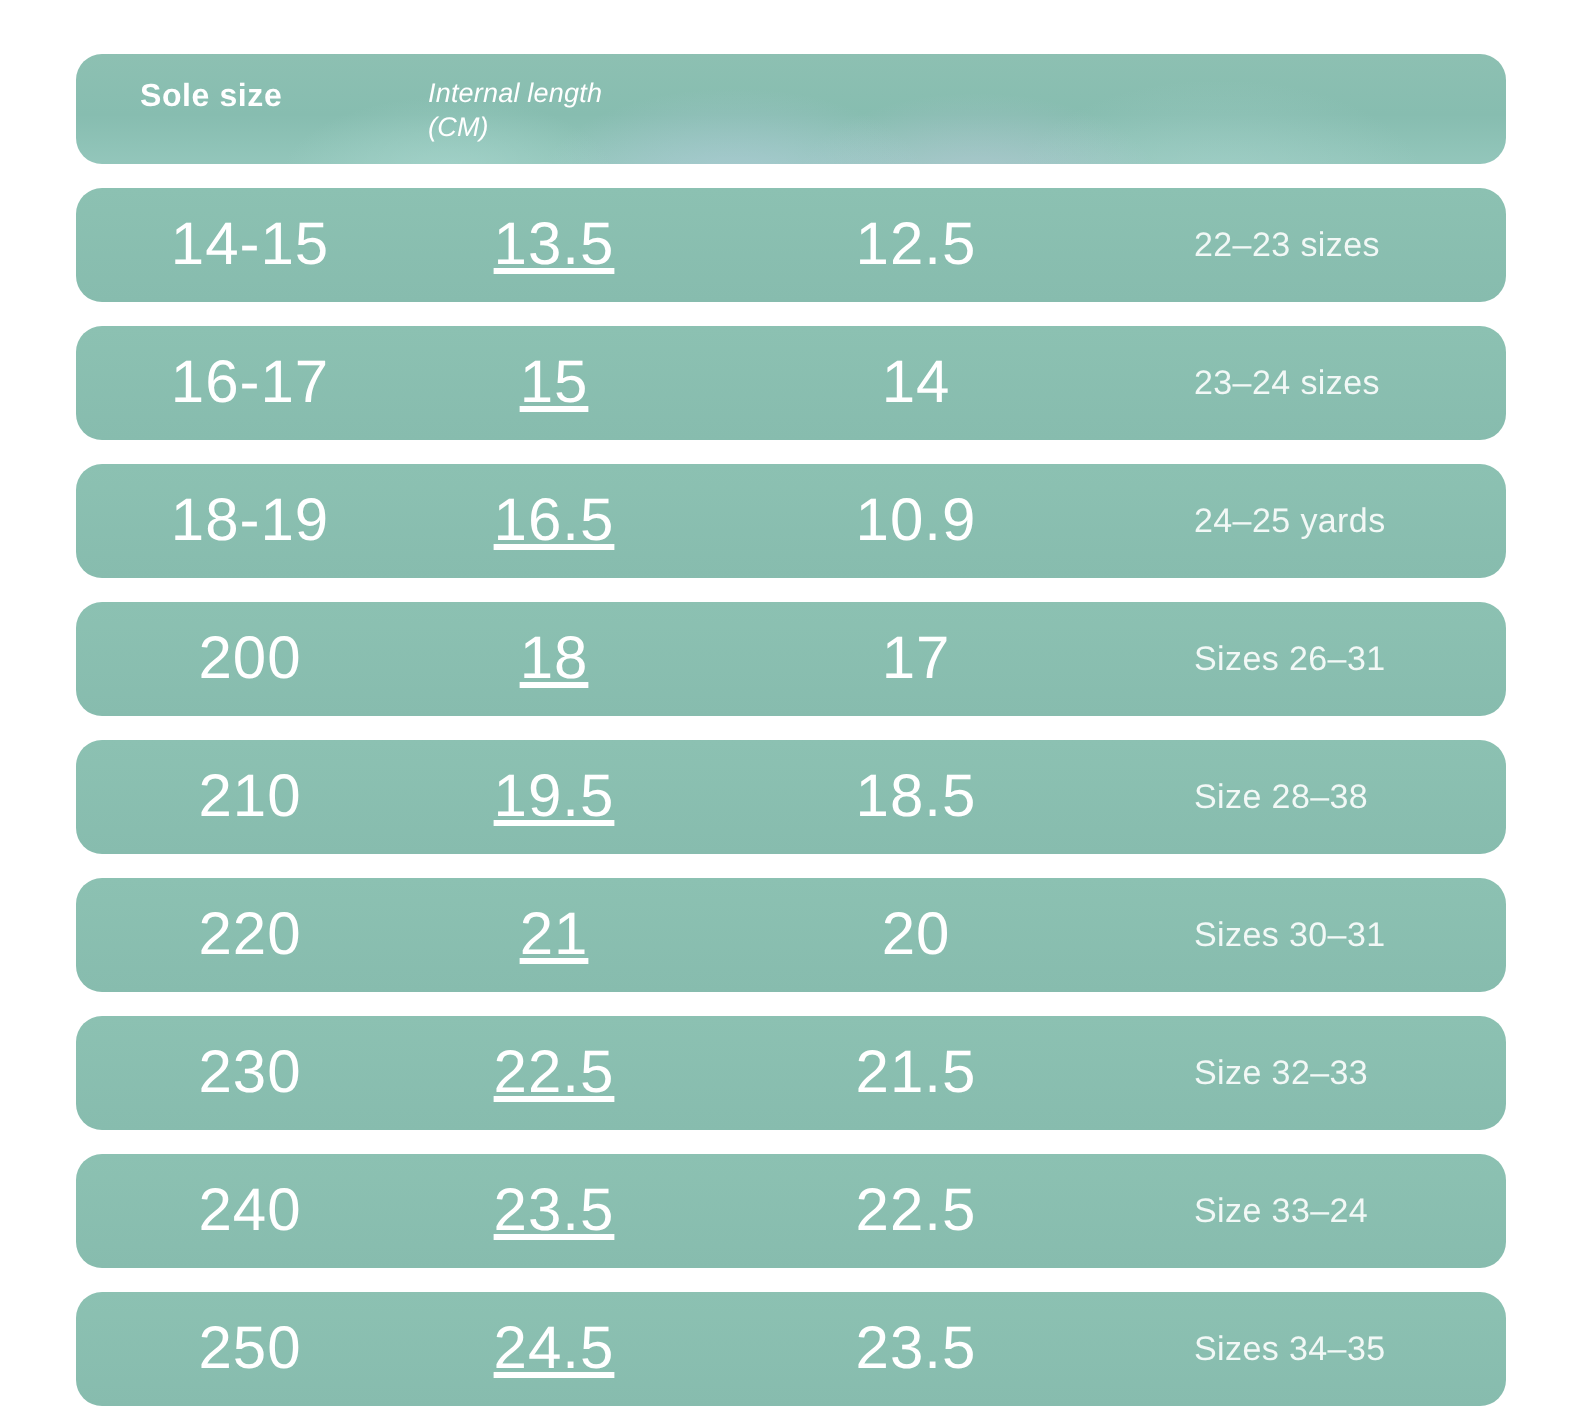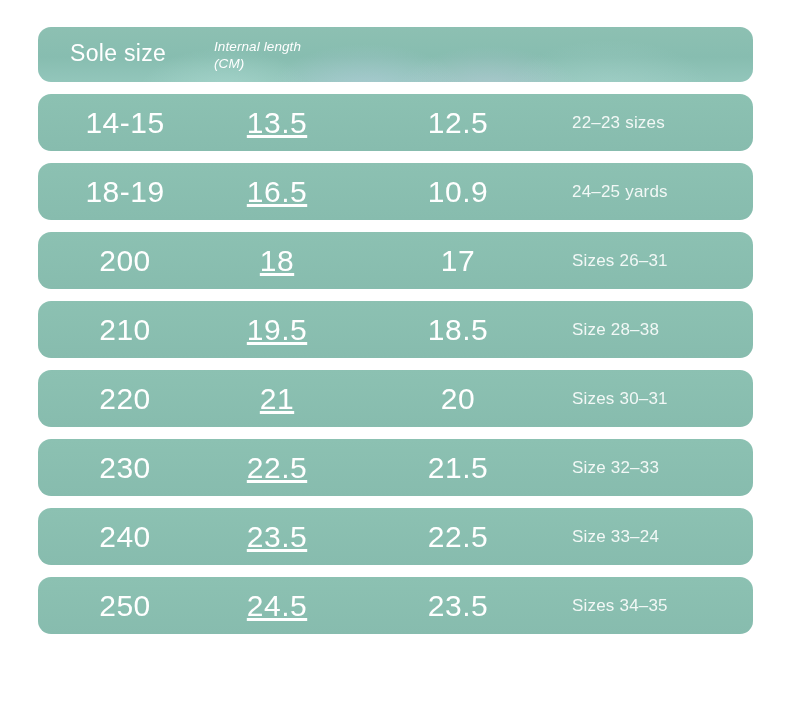--- a/index.html
+++ b/index.html
@@ -35,22 +35,23 @@
     overflow: hidden;
   }
   .header-cell {
     position: absolute;
     color: #ffffff;
     white-space: nowrap;
   }
   .hc-sole {
     left: 32px;
     top: 13px;
-    font-size: 23px;
+    font-size: 16px;
     letter-spacing: 0.3px;
+    font-weight: bold;
   }
   .hc-internal {
     left: 176px;
     top: 11px;
     font-size: 13.5px;
     line-height: 17px;
     letter-spacing: 0.1px;
     font-style: italic;
   }
   .hc-suitable {
@@ -77,21 +78,21 @@
   .cell-num {
     top: 50%;
     transform: translate(-50%, -50%);
     font-size: 30px;
     letter-spacing: 0.5px;
   }
   .c1 { left: 87px; }
   .c2 { left: 239px; text-decoration: underline; }
   .c3 { left: 420px; }
   .cell-note {
-    left: 534px;
+    left: 559px;
     top: 50%;
     transform: translateY(-50%);
     font-size: 17px;
     color: #f2f8f6;
     letter-spacing: 0.2px;
   }
 </style>
 </head>
 <body>
 
@@ -105,20 +106,26 @@
     </div>
   </div>
 
   <div class="data-row">
     <div class="cell cell-num c1">14-15</div>
     <div class="cell cell-num c2">13.5</div>
     <div class="cell cell-num c3">12.5</div>
     <div class="cell cell-note">22–23 sizes</div>
   </div>
 
+  <div class="data-row">
+    <div class="cell cell-num c1">16-17</div>
+    <div class="cell cell-num c2">15</div>
+    <div class="cell cell-num c3">14</div>
+    <div class="cell cell-note">23–24 sizes</div>
+  </div>
 
   <div class="data-row">
     <div class="cell cell-num c1">18-19</div>
     <div class="cell cell-num c2">16.5</div>
     <div class="cell cell-num c3">10.9</div>
     <div class="cell cell-note">24–25 yards</div>
   </div>
 
   <div class="data-row">
     <div class="cell cell-num c1">200</div>

